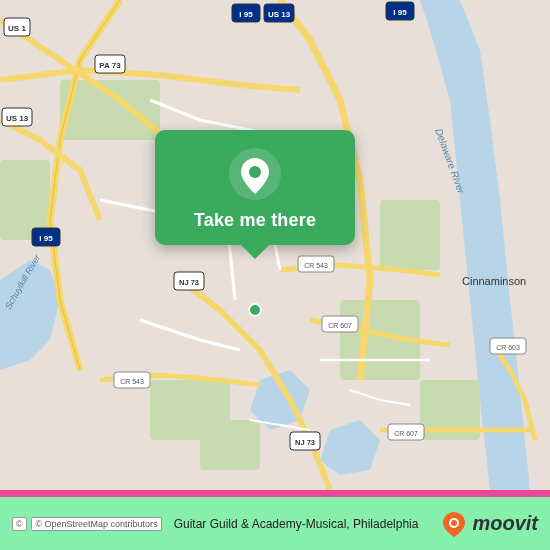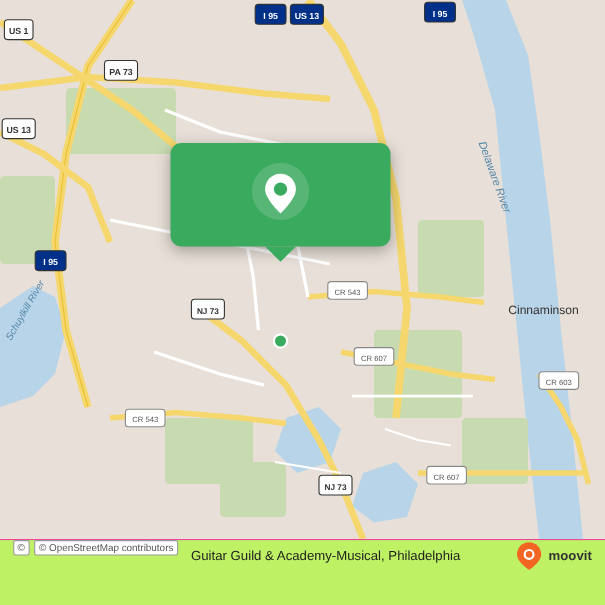--- a/index.html
+++ b/index.html
@@ -65,25 +65,25 @@
       color: #fff;
       font-size: 18px;
       font-weight: 600;
       letter-spacing: 0.2px;
     }
 
     
     #bottom-bar {
       width: 550px;
       height: 60px;
-      background: #bef264;
-      display: flex;
-      align-items: flex-start;
+      background: #86efac;
+      display: flex;
+      align-items: center;
       padding: 0 12px;
-      border-top: 1px solid #ec4899;
+      border-top: 7px solid #ec4899;
       gap: 10px;
     }
 
     #osm-logo {
       font-size: 10px;
       color: #555;
       white-space: nowrap;
       flex-shrink: 0;
     }
 
@@ -117,23 +117,24 @@
       gap: 4px;
       flex-shrink: 0;
     }
 
     .moovit-icon {
       width: 28px;
       height: 28px;
     }
 
     #moovit-text {
-      font-size: 12px;
+      font-size: 20px;
       font-weight: 700;
       color: #333;
+      font-style: italic;
     }
   </style>
 </head>
 <body>
 
 <div id="map-container">
   
   <svg id="map-svg" viewBox="0 0 550 490" xmlns="http://www.w3.org/2000/svg">
 
     <rect width="550" height="490" fill="#e8e0d8"></rect>
@@ -237,20 +238,21 @@
   </svg>
 
   
   <div id="popup-card" style="background: rgb(58, 170, 94);">
 
     <svg class="pin-icon" viewBox="0 0 52 52" xmlns="http://www.w3.org/2000/svg">
       <circle cx="26" cy="26" r="26" fill="rgba(255,255,255,0.15)"></circle>
       <path d="M26 10 C18 10 12 16.5 12 24 C12 33 26 46 26 46 C26 46 40 33 40 24 C40 16.5 34 10 26 10 Z" fill="white"></path>
       <circle cx="26" cy="24" r="6" fill="#3aaa5e"></circle>
     </svg>
+    <span id="take-me-there-label">Take me there</span>
   </div>
 </div>
 
 <div id="bottom-bar">
   <div id="osm-logo">
     <span>©</span> <span>© OpenStreetMap contributors</span>
   </div>
   <div id="bottom-info">
     <span id="place-name">Guitar Guild &amp; Academy-Musical, Philadelphia</span>
     <div id="moovit-logo">

